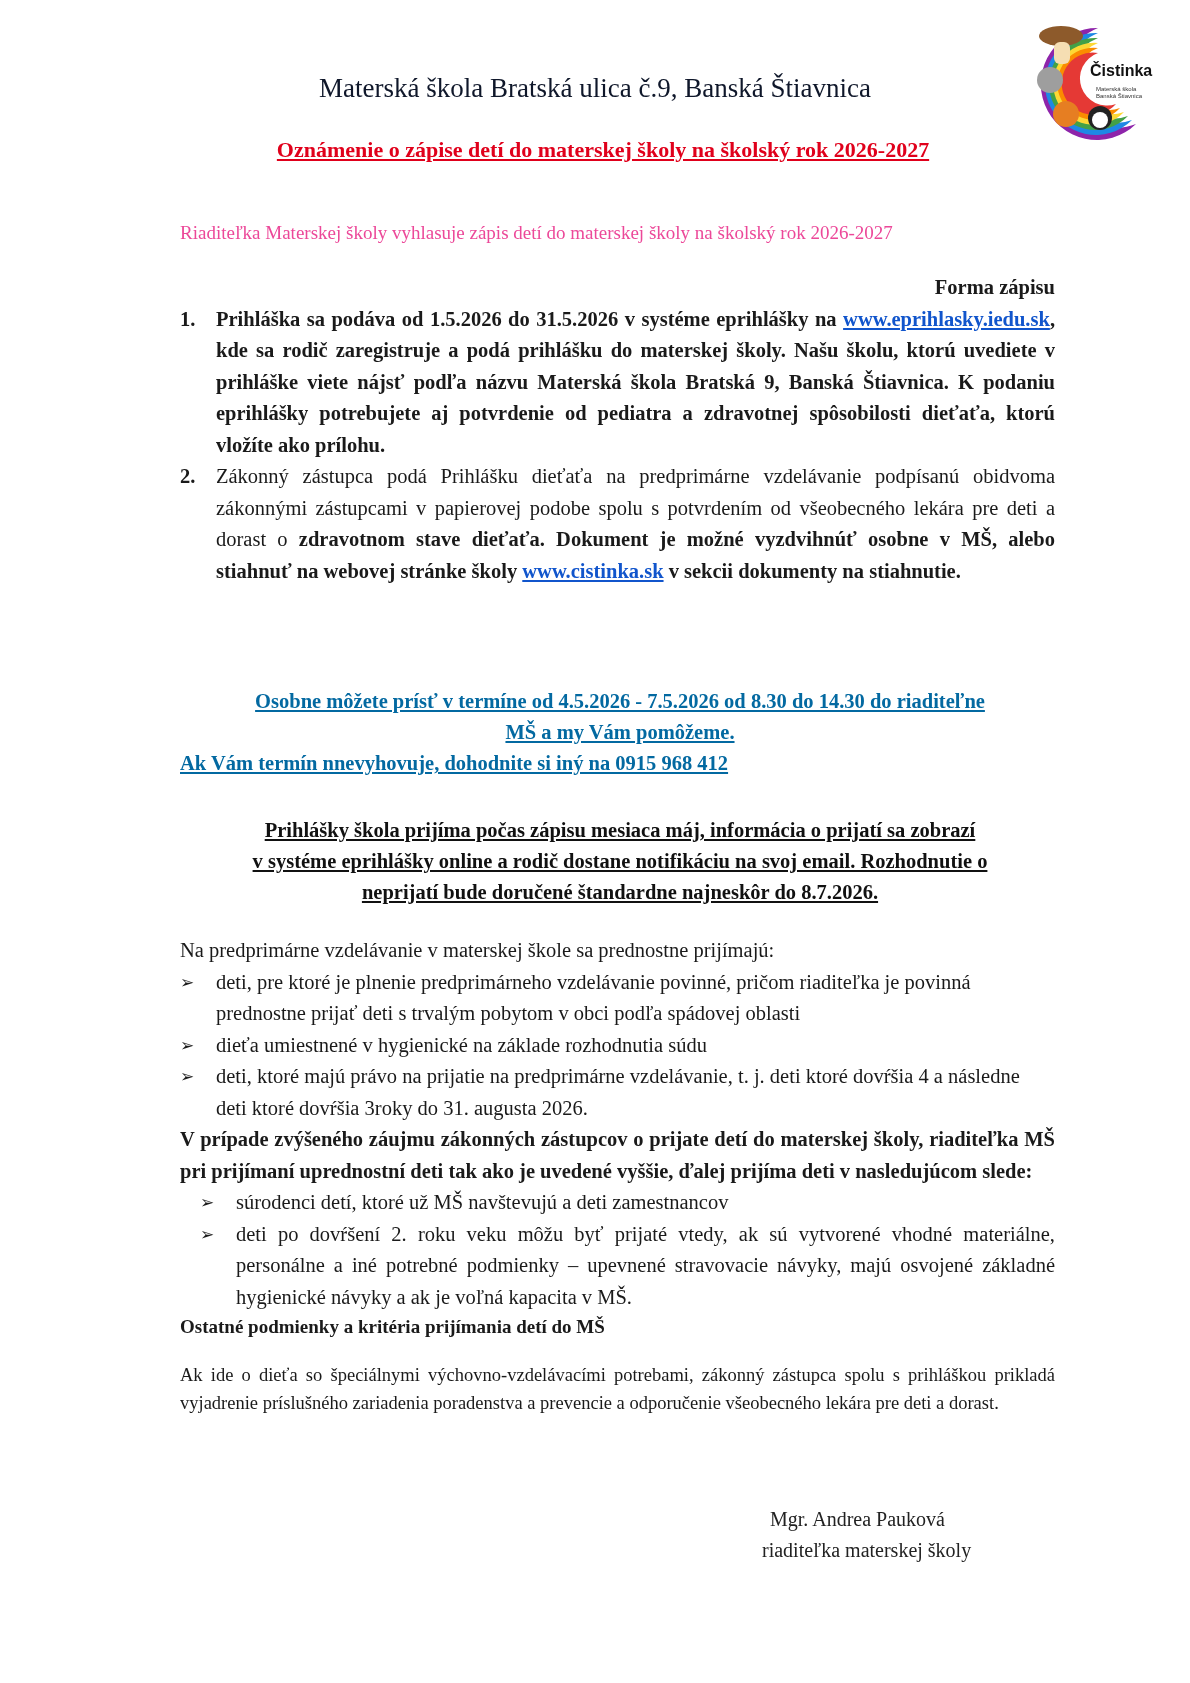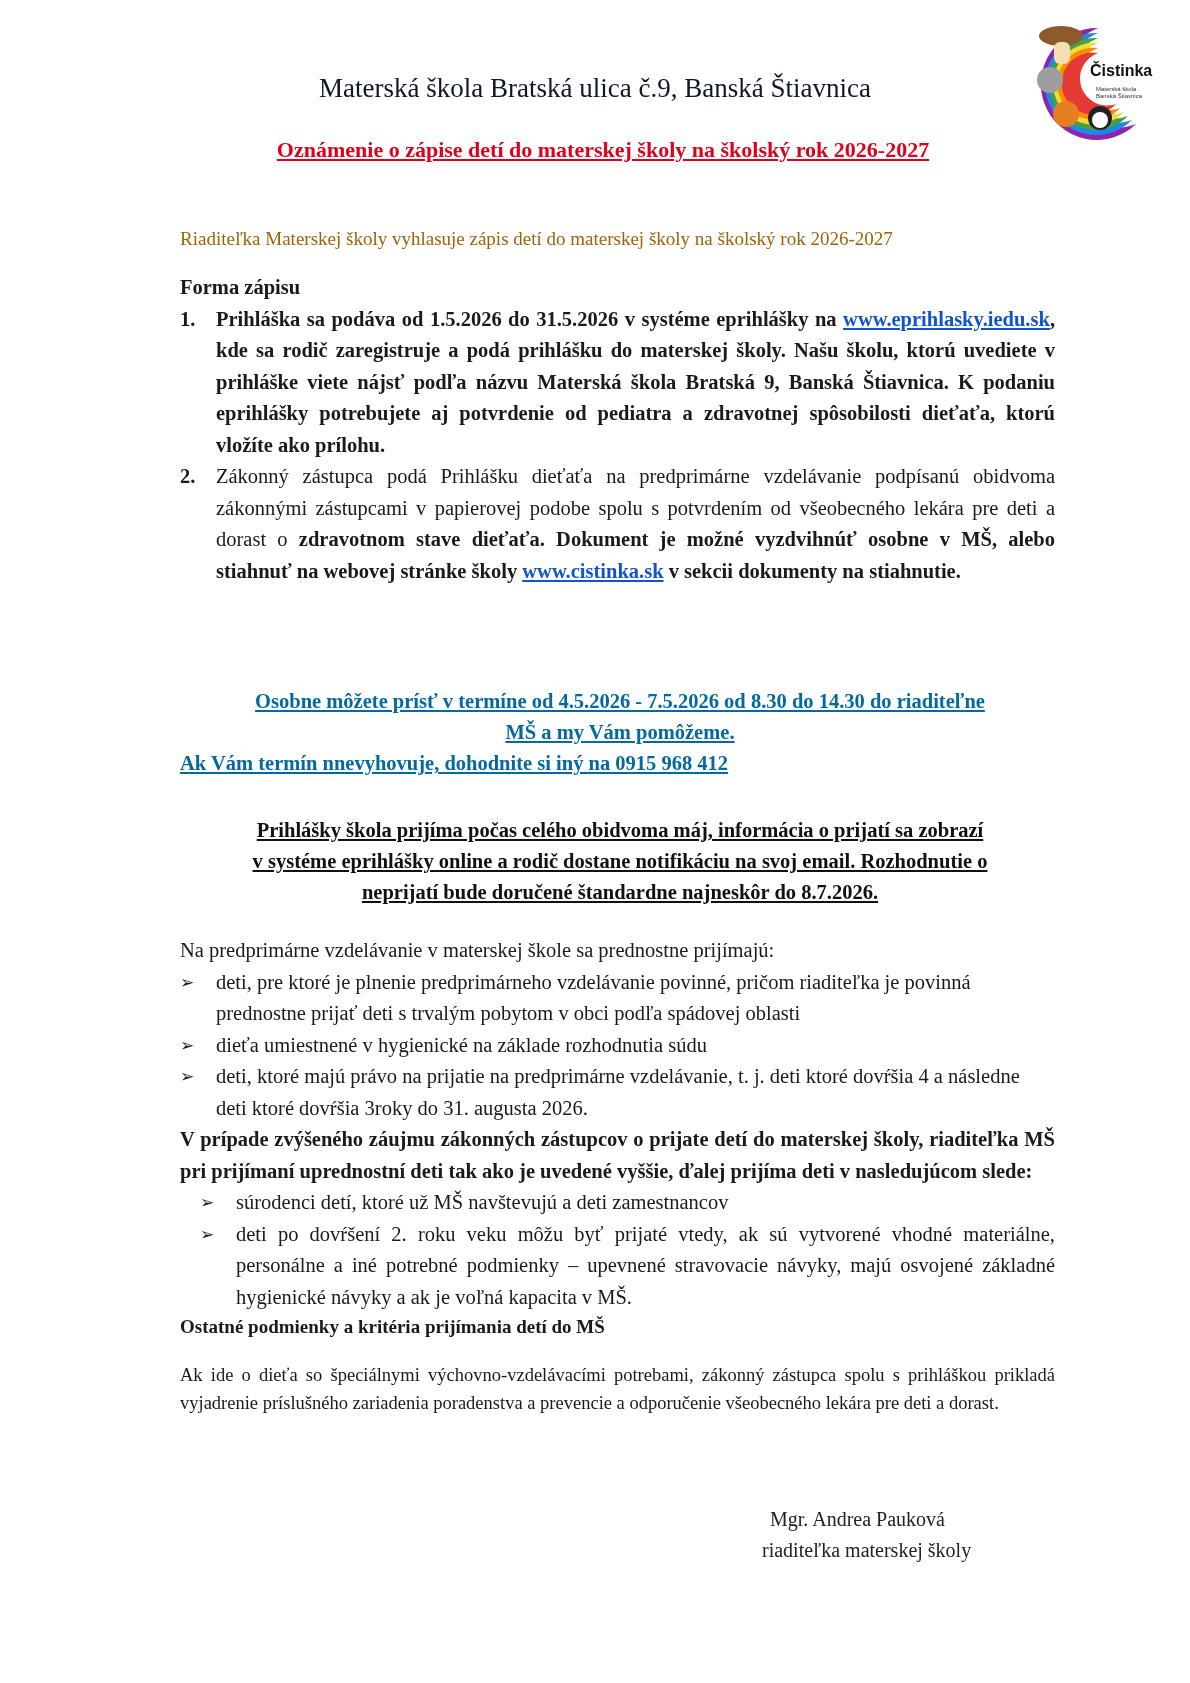--- a/index.html
+++ b/index.html
@@ -10,24 +10,24 @@
   .logo { position:absolute; left:1028px; top:22px; width:140px; height:118px; }
   .logo-text { position:absolute; left:62px; top:40px; font-family:"Liberation Sans", sans-serif;
                font-weight:bold; font-size:16px; color:#111; }
   .logo-sub { position:absolute; left:68px; top:64px; font-family:"Liberation Sans", sans-serif;
               font-size:6px; color:#333; line-height:7px; }
 
   .school-title { position:absolute; left:0; width:1190px; top:73px; text-align:center;
                   font-size:27px; color:#0f172a; }
   .notice-title { position:absolute; left:8px; width:1190px; top:137px; text-align:center;
                   font-size:22px; font-weight:bold; color:#e0001b; text-decoration:underline; }
-  .intro { position:absolute; left:180px; top:228px; font-size:19px; color:#a16207; }
+  .intro { position:absolute; left:180px; top:222px; font-size:19px; color:#ec4899; }
 
   .content { position:absolute; left:180px; width:875px; font-size:20.5px; line-height:31.5px; }
-  .h-section { font-weight:bold; font-size:20.5px; }
+  .h-section { font-weight:bold; font-size:20.5px;text-align:right; }
   .justify { text-align:justify; text-align-last:left; }
 
   ol.numbered { margin:0; padding:0; list-style:none; }
   ol.numbered li { position:relative; padding-left:36px; text-align:justify; }
   ol.numbered li .num { position:absolute; left:0; top:0; font-weight:bold; }
   .bold { font-weight:bold; }
   a.link { color:#1155cc; text-decoration:underline; font-weight:bold; }
 
   .red-block { position:absolute; left:180px; width:880px; top:686px; font-size:20.5px;
                line-height:31px; color:#0369a1; font-weight:bold; }
@@ -95,21 +95,21 @@
     </ol>
   </div>
 
   <div class="red-block">
     <div class="c">Osobne môžete prísť  v termíne od 4.5.2026 - 7.5.2026 od 8.30 do 14.30 do riaditeľne</div>
     <div class="c">MŠ a my Vám pomôžeme.</div>
     <div class="l">Ak Vám termín nnevyhovuje, dohodnite si iný na 0915 968 412</div>
   </div>
 
   <div class="accept-block">
-    <div>Prihlášky škola prijíma počas celého obidvoma máj, informácia o prijatí sa zobrazí</div>
+    <div>Prihlášky škola prijíma počas zápisu mesiaca máj, informácia o prijatí sa zobrazí</div>
     <div>v systéme eprihlášky online a rodič dostane notifikáciu na svoj email. Rozhodnutie o</div>
     <div>neprijatí bude doručené štandardne najneskôr do 8.7.2026.</div>
   </div>
 
   <div class="content" style="top:935px;">
     <div>Na predprimárne vzdelávanie v materskej škole sa prednostne prijímajú:</div>
     <ul class="arrow">
       <li><span class="arr">➢</span><span>deti, pre ktoré je plnenie predprimárneho vzdelávanie povinné, pričom riaditeľka je povinná  prednostne prijať deti s trvalým pobytom v obci podľa spádovej oblasti</span></li>
       <li><span class="arr">➢</span><span>dieťa umiestnené v hygienické na základe rozhodnutia súdu</span></li>
       <li><span class="arr">➢</span><span>deti, ktoré majú právo na prijatie na predprimárne vzdelávanie, t. j. deti ktoré dovŕšia 4 a následne deti ktoré dovŕšia 3roky do 31. augusta 2026.</span></li>

